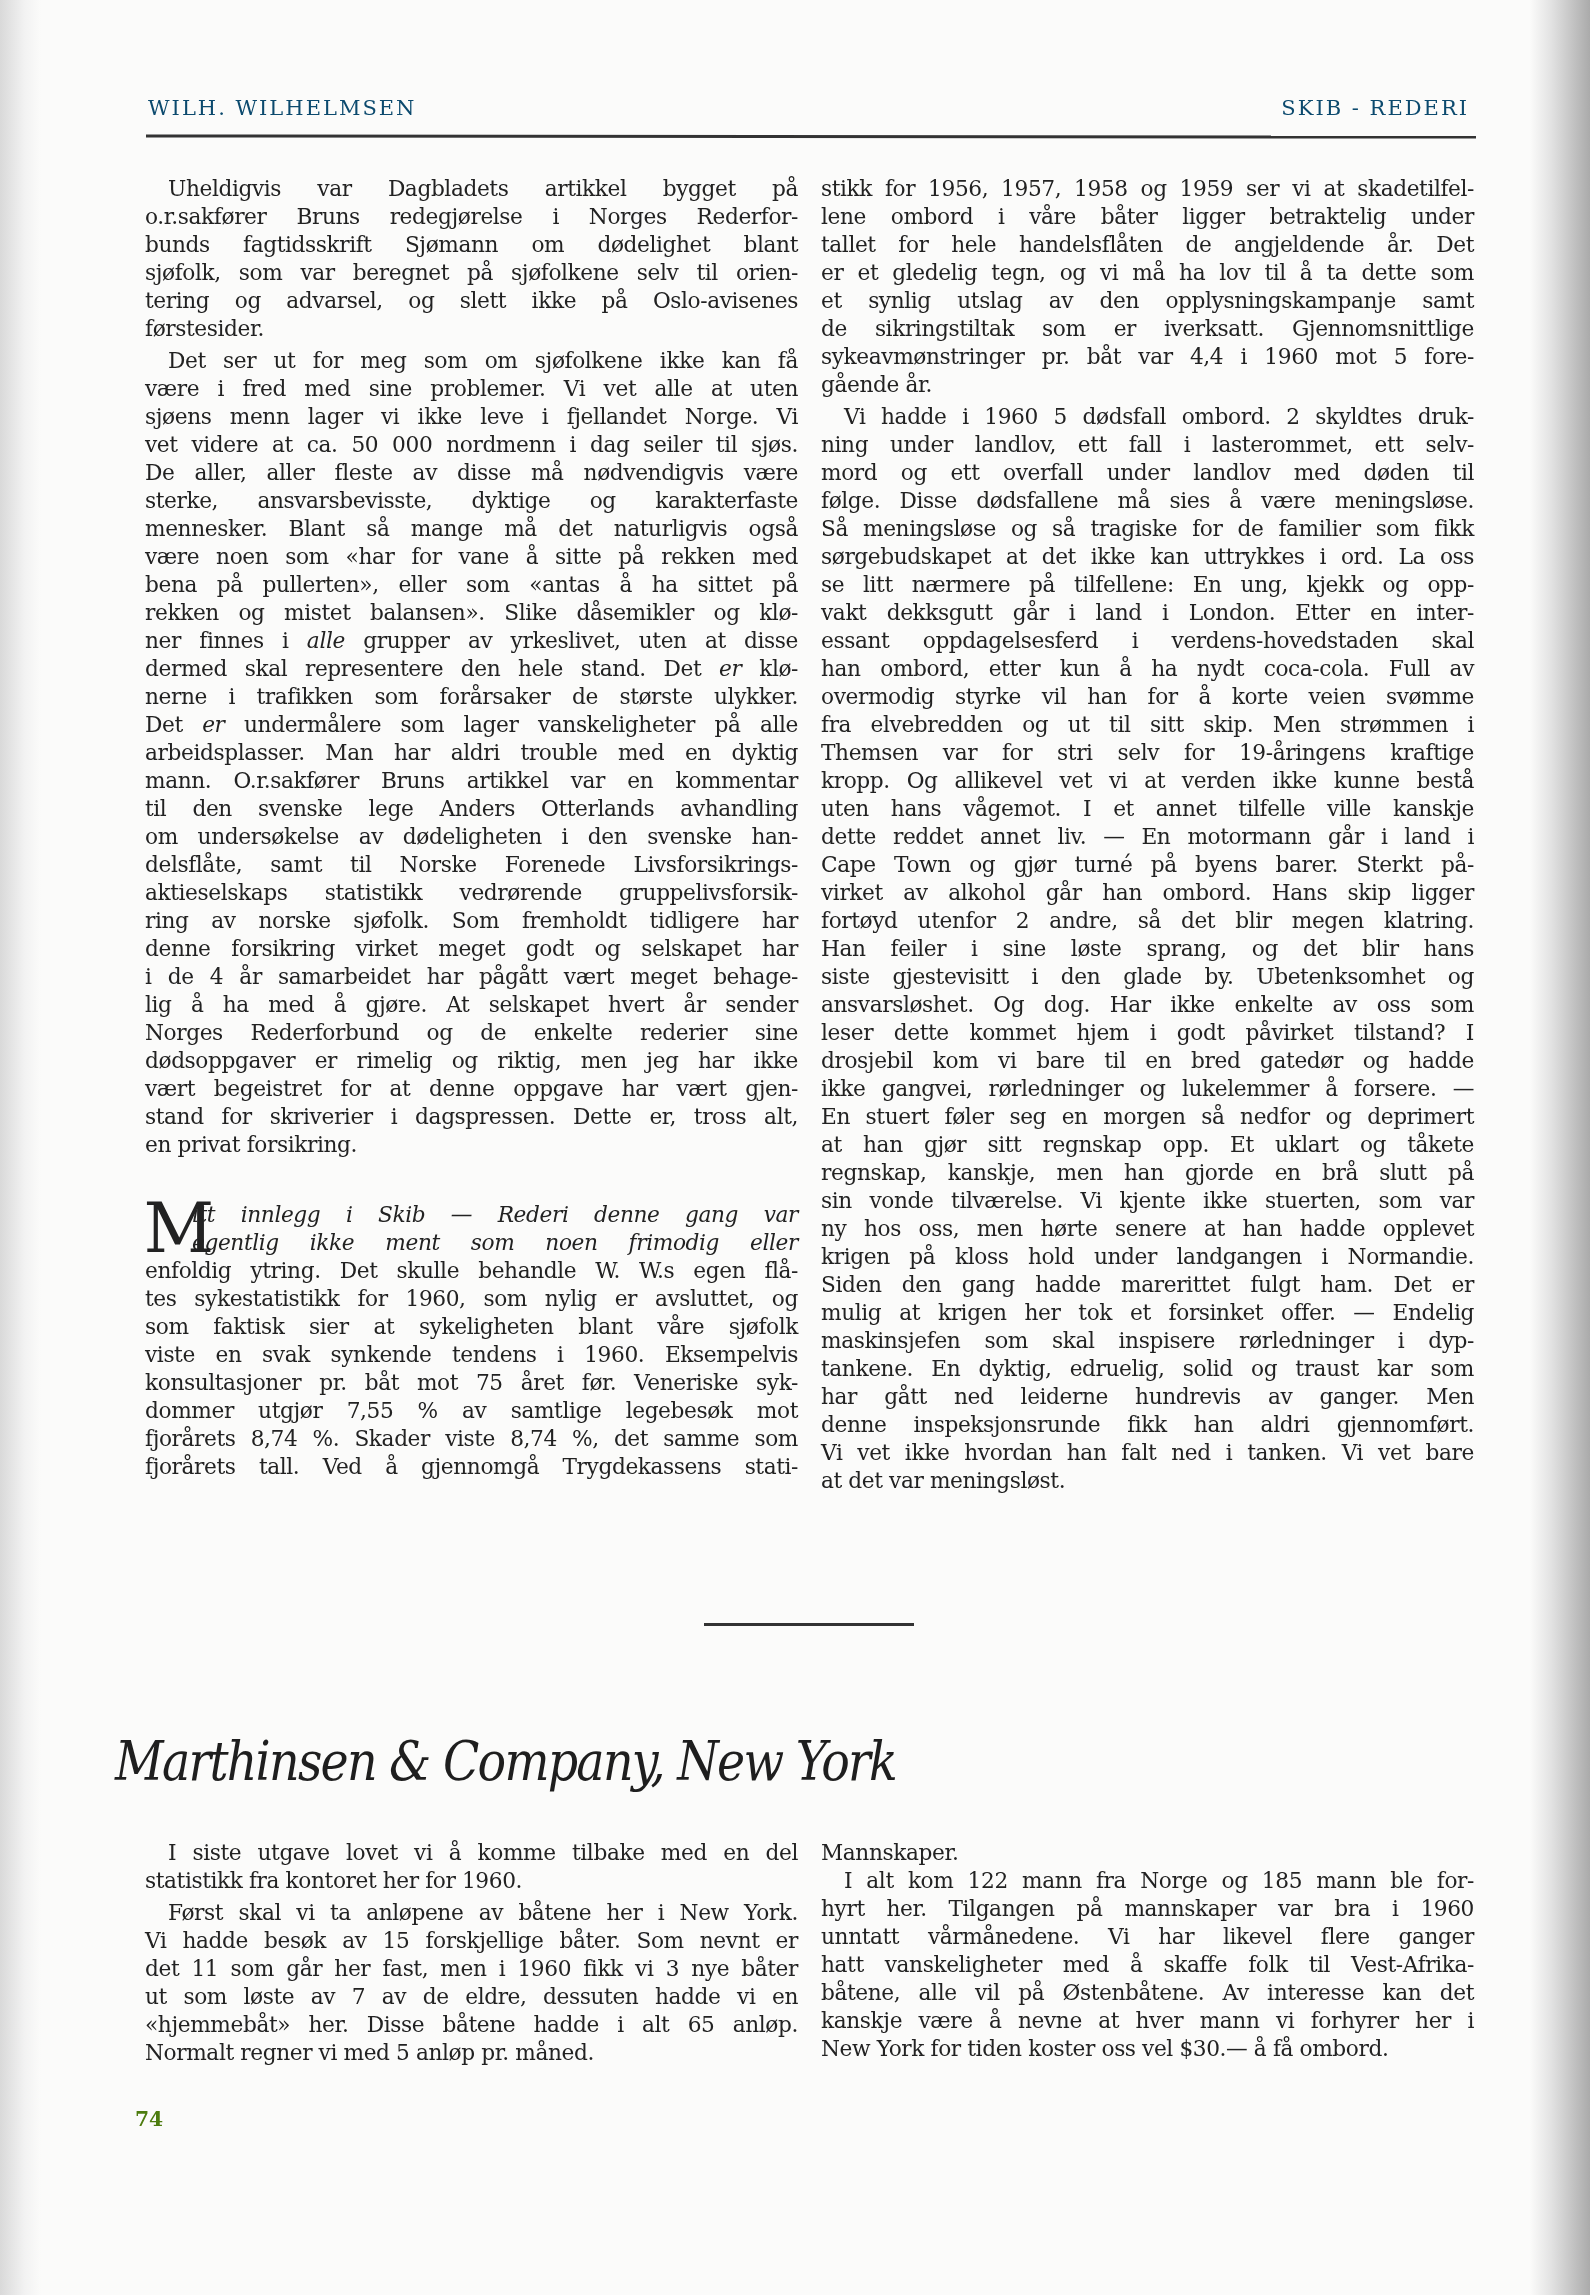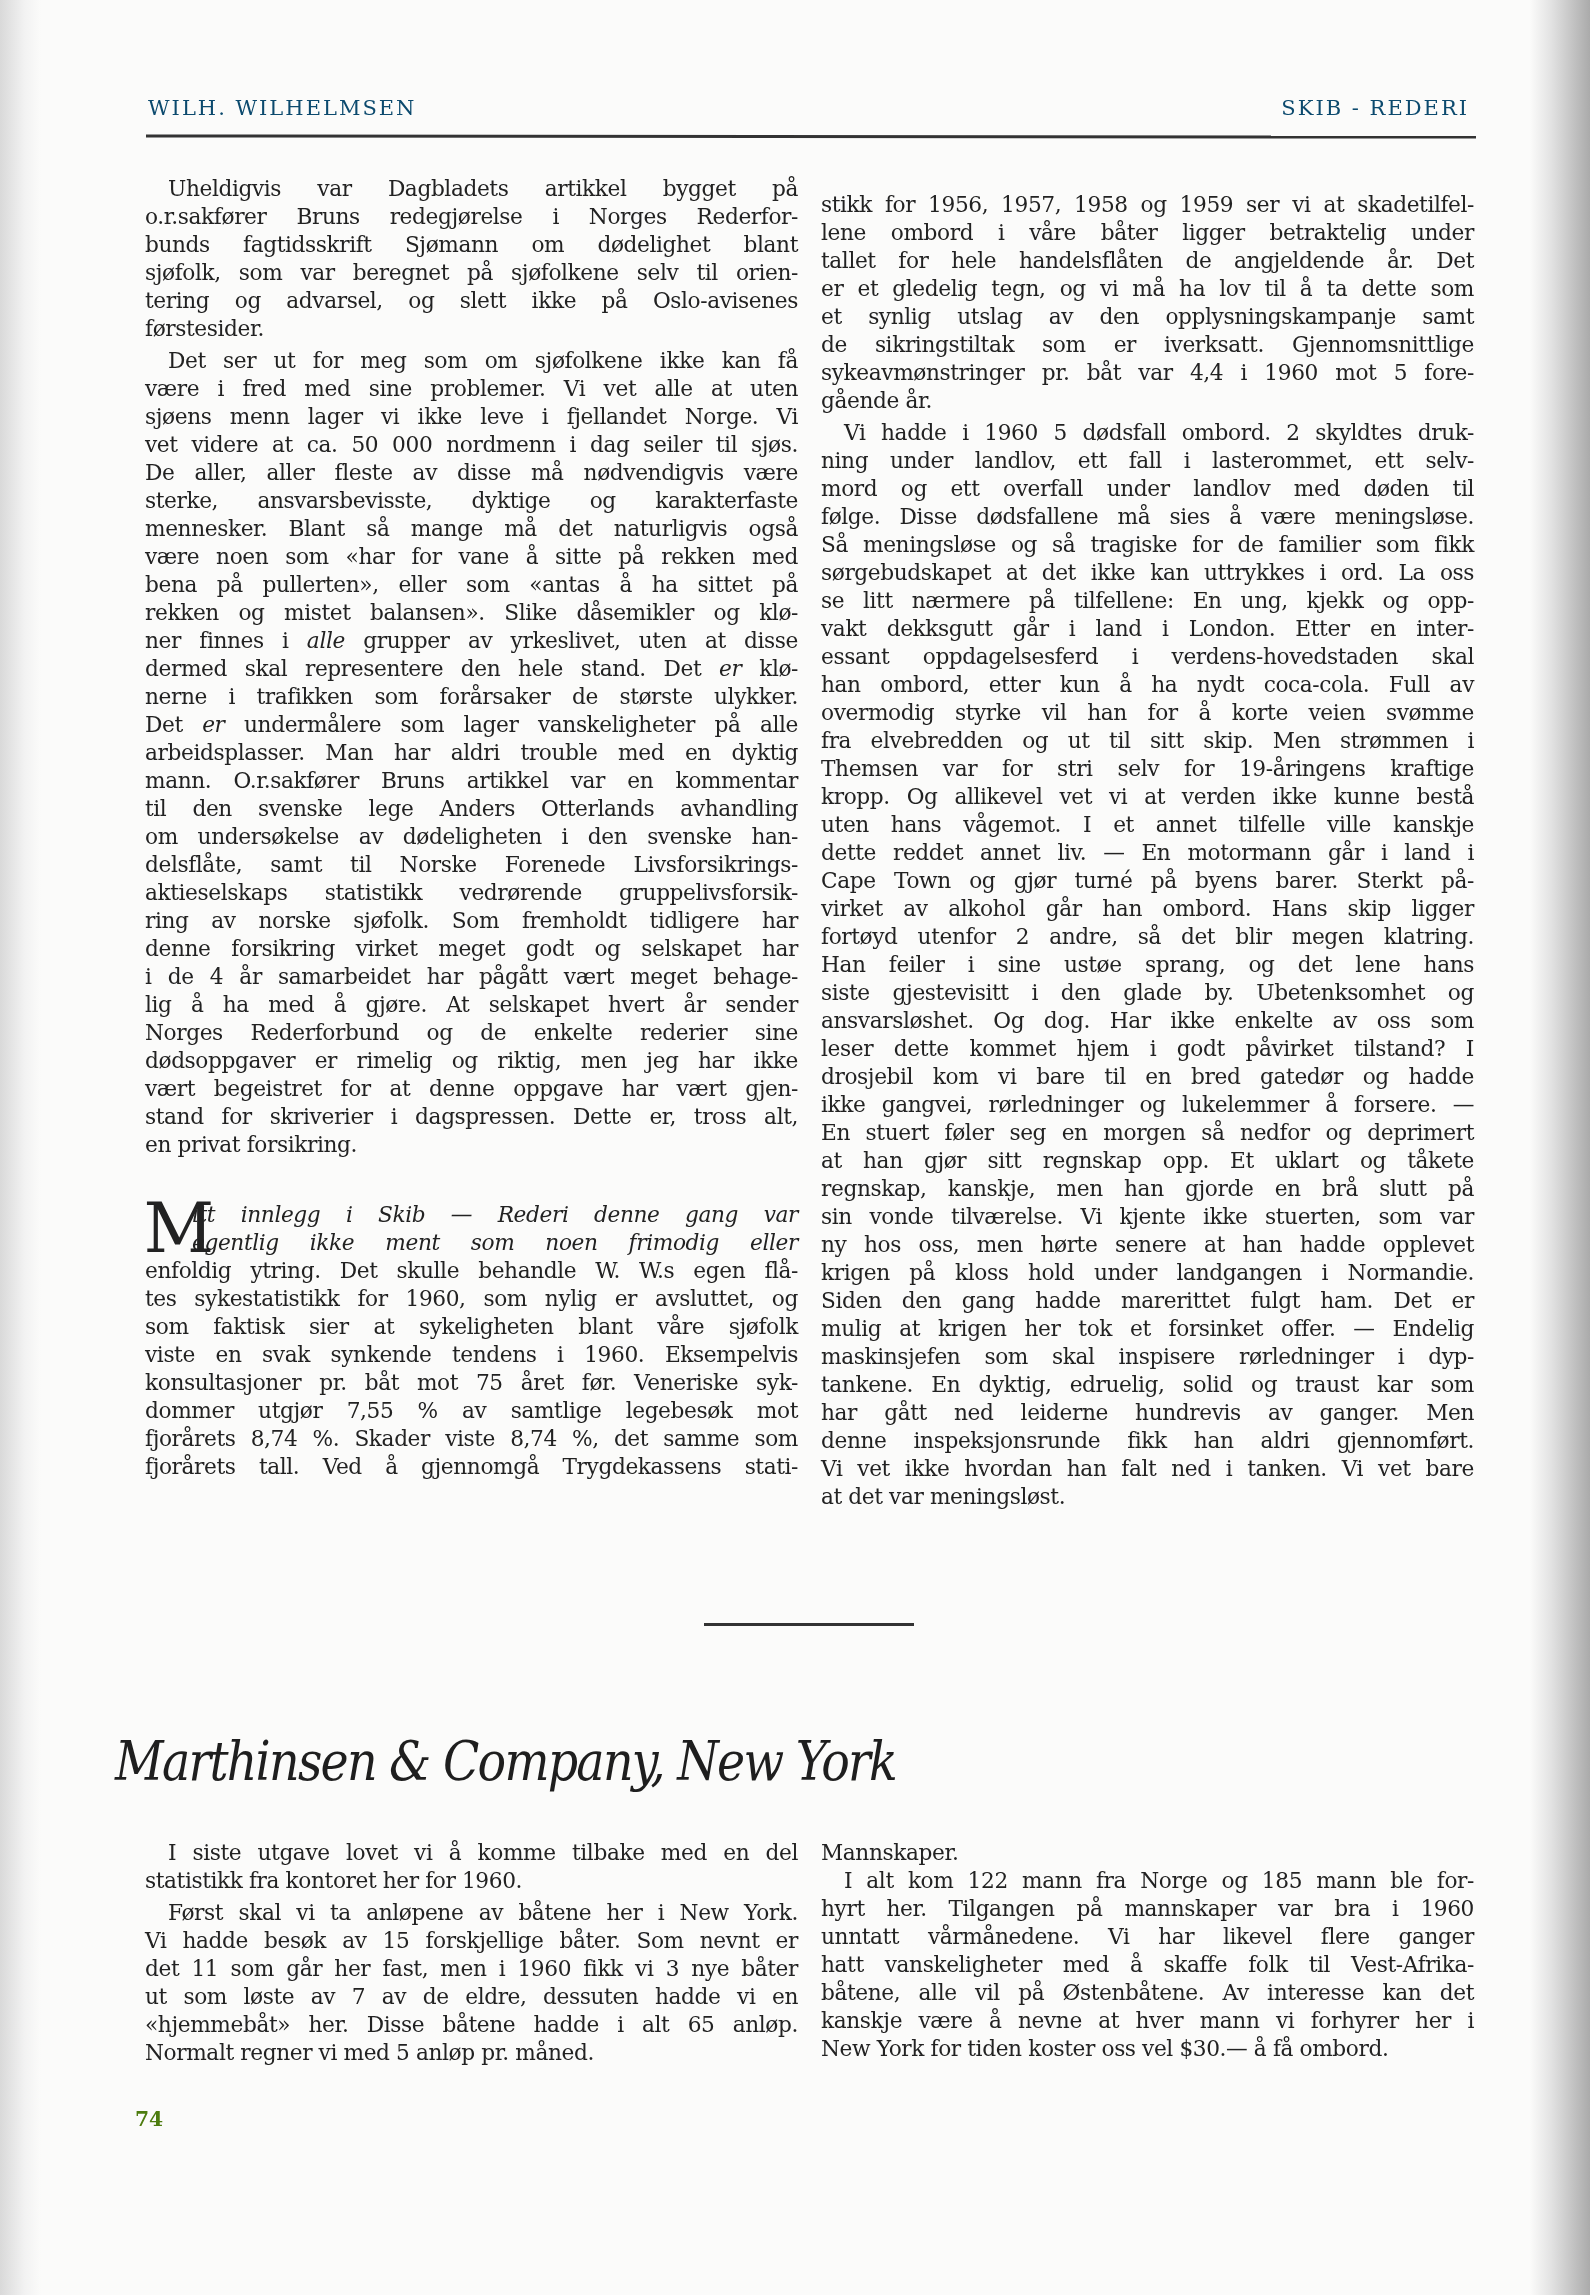--- a/index.html
+++ b/index.html
@@ -27,21 +27,21 @@
     position:absolute; left:146px; width:1330px; top:135px; height:3.4px;
     background:#333; transform:rotate(0.05deg);
   }
   .col {
     position:absolute; width:653px;
     font-size:21.7px; line-height:28px;
     font-family:"DejaVu Serif", serif;
     letter-spacing:-0.4px;
   }
   #col-left-top { left:145px; top:175px; }
-  #col-right-top { left:821px; top:175px;margin-top:16px; }
+  #col-right-top { left:821px; top:175px; }
   #col-left-bottom { left:145px; top:1839px; }
   #col-right-bottom { left:821px; top:1839px; }
   .line {
     display:block; height:28px; white-space:nowrap; overflow:visible;
     text-align:justify; text-align-last:justify;
   }
   .line.last { text-align-last:left; }
   .line.indent { padding-left:23px; }
   .line.para-break { margin-top:4.1px; }
   .dropcap-block { position:relative; }
@@ -155,21 +155,21 @@
       <div class="line">han ombord, etter kun å ha nydt coca-cola. Full av</div>
       <div class="line">overmodig styrke vil han for å korte veien svømme</div>
       <div class="line">fra elvebredden og ut til sitt skip. Men strømmen i</div>
       <div class="line">Themsen var for stri selv for 19-åringens kraftige</div>
       <div class="line">kropp. Og allikevel vet vi at verden ikke kunne bestå</div>
       <div class="line">uten hans vågemot. I et annet tilfelle ville kanskje</div>
       <div class="line">dette reddet annet liv. — En motormann går i land i</div>
       <div class="line">Cape Town og gjør turné på byens barer. Sterkt på-</div>
       <div class="line">virket av alkohol går han ombord. Hans skip ligger</div>
       <div class="line">fortøyd utenfor 2 andre, så det blir megen klatring.</div>
-      <div class="line">Han feiler i sine ustøe sprang, og det lene hans</div>
+      <div class="line">Han feiler i sine løste sprang, og det blir hans</div>
       <div class="line">siste gjestevisitt i den glade by. Ubetenksomhet og</div>
       <div class="line">ansvarsløshet. Og dog. Har ikke enkelte av oss som</div>
       <div class="line">leser dette kommet hjem i godt påvirket tilstand? I</div>
       <div class="line">drosjebil kom vi bare til en bred gatedør og hadde</div>
       <div class="line">ikke gangvei, rørledninger og lukelemmer å forsere. —</div>
       <div class="line">En stuert føler seg en morgen så nedfor og deprimert</div>
       <div class="line">at han gjør sitt regnskap opp. Et uklart og tåkete</div>
       <div class="line">regnskap, kanskje, men han gjorde en brå slutt på</div>
       <div class="line">sin vonde tilværelse. Vi kjente ikke stuerten, som var</div>
       <div class="line">ny hos oss, men hørte senere at han hadde opplevet</div>

